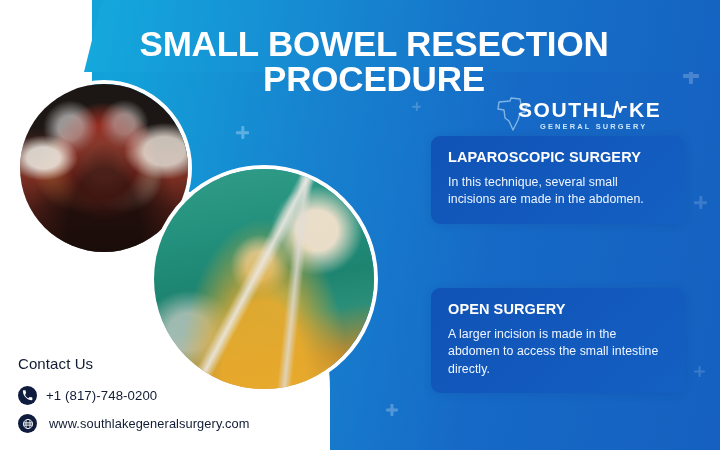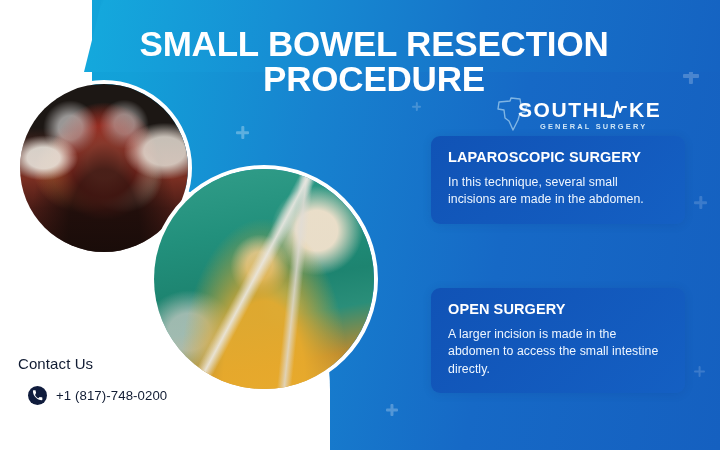--- a/index.html
+++ b/index.html
@@ -121,21 +121,21 @@
   .card-body{
     color:#eef6ff;font-size:12.3px;line-height:1.42;margin:0;
     letter-spacing:.05px;
   }
 
   
   .contact-head{
     position:absolute;left:18px;top:355px;
     color:#111c33;font-size:15px;font-weight:normal;letter-spacing:.1px;
   }
-  .c-row{position:absolute;left:28px;display:flex;align-items:center;}
+  .c-row{position:absolute;left:18px;display:flex;align-items:center;}
   .c-phone{top:386px;}
   .c-web{top:414px;}
   .c-ico{
     width:19px;height:19px;border-radius:50%;background:#101c3d;
     display:flex;align-items:center;justify-content:center;flex:0 0 auto;
   }
   .c-ico svg{display:block;}
   .c-txt{
     margin-left:9px;color:#111c33;font-size:13.2px;letter-spacing:.1px;
     white-space:nowrap;
@@ -225,14 +225,24 @@
 
   <div class="c-row c-phone">
     <span class="c-ico">
       <svg width="11" height="11" viewBox="0 0 24 24">
           <path d="M6.6 10.8c1.6 3.1 4.1 5.6 7.2 7.2l2.4-2.4c.3-.3.8-.4 1.2-.3 1.3.4 2.7.7 4.1.7.6 0 1.1.5 1.1 1.1V21c0 .6-.5 1.1-1.1 1.1C11.3 22.1 2 12.8 2 1.6 2 1 2.5.5 3.1.5H7c.6 0 1.1.5 1.1 1.1 0 1.4.2 2.8.7 4.1.1.4 0 .9-.3 1.2z" fill="#ffffff"></path>
         </svg>
     </span>
     <span class="c-txt">+1 (817)-748-0200</span>
   </div>
 
+  <div class="c-row c-web">
+    <span class="c-ico">
+      <svg width="12" height="12" viewBox="0 0 24 24">
+        <circle cx="12" cy="12" r="9.2" fill="none" stroke="#ffffff" stroke-width="1.7"></circle>
+        <ellipse cx="12" cy="12" rx="4.2" ry="9.2" fill="none" stroke="#ffffff" stroke-width="1.5"></ellipse>
+        <path d="M3 9.2h18M3 14.8h18M2.8 12h18.4" stroke="#ffffff" stroke-width="1.4" fill="none"></path>
+      </svg>
+    </span>
+    <span class="c-txt">www.southlakegeneralsurgery.com</span>
+  </div>
 
 </div>
 
 </body></html>

